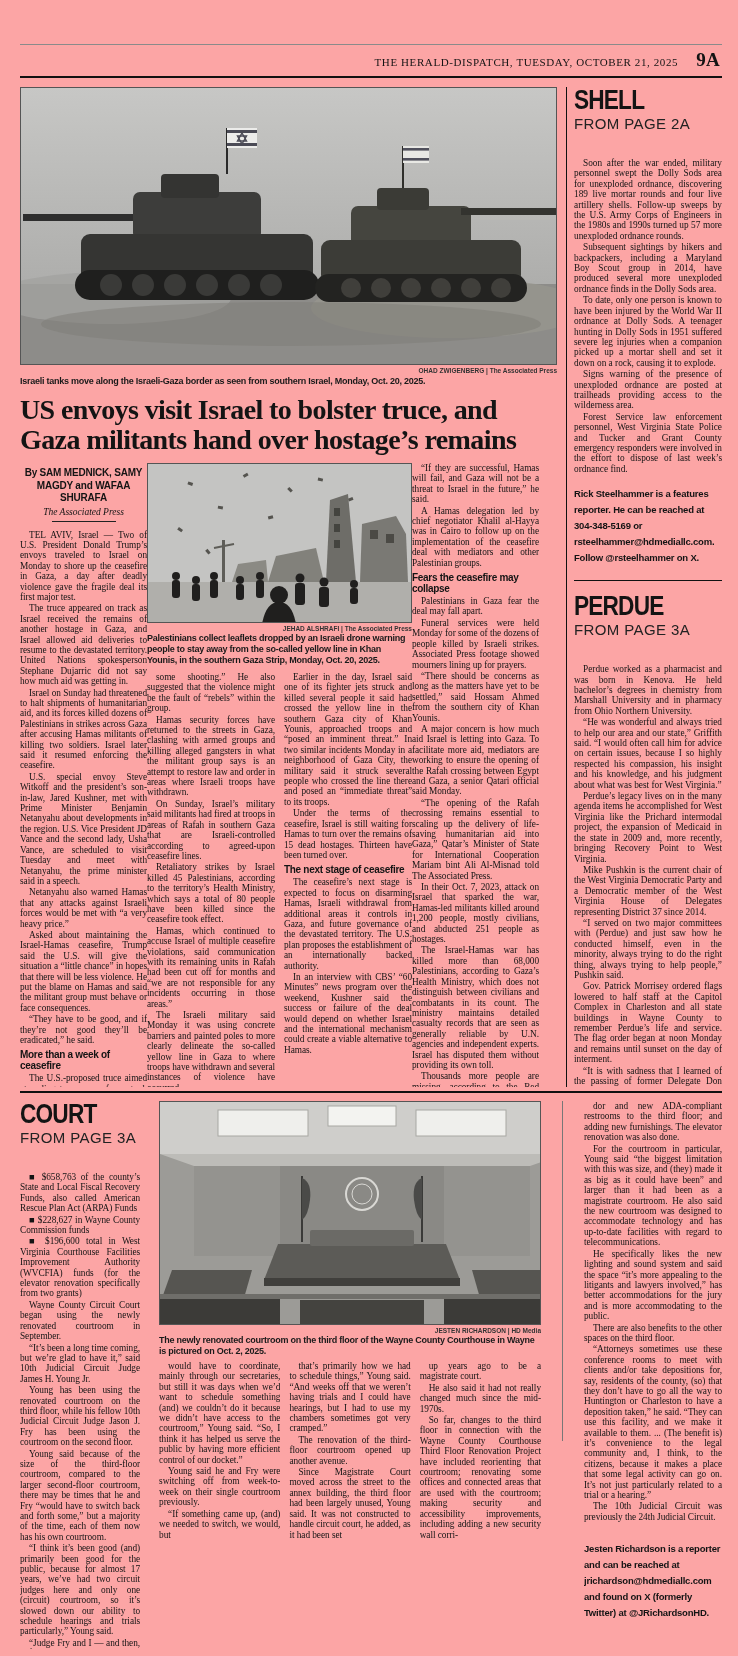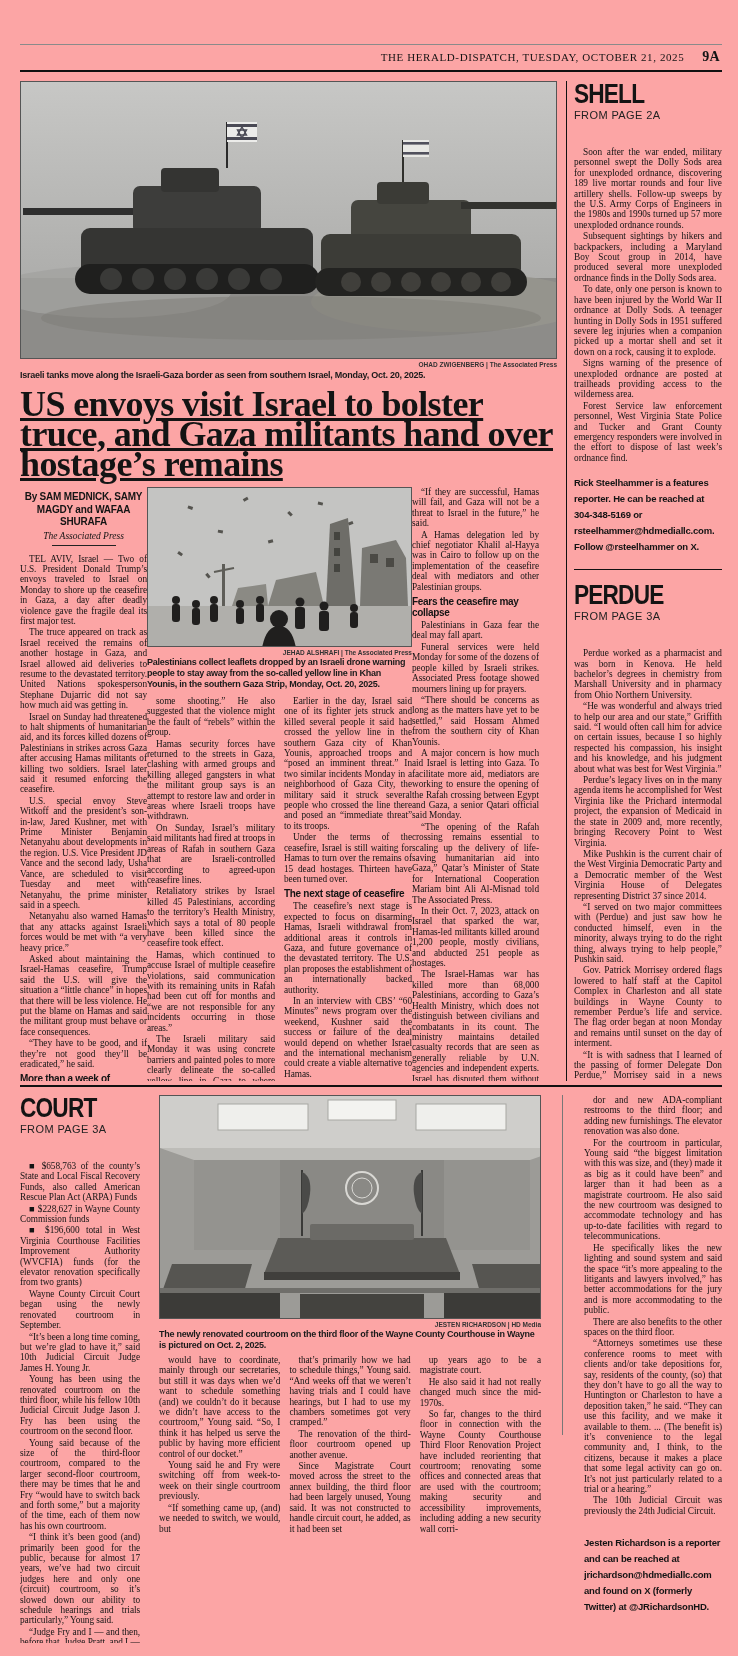--- a/index.html
+++ b/index.html
@@ -10,21 +10,21 @@
     padding:44px 16px 6px 20px;
     font-family:"Liberation Serif", serif;
   }
   
   .masthead {
     display:flex; justify-content:flex-end; align-items:baseline; gap:18px;
     border-top:1px solid #8a8a8a; border-bottom:2.5px solid #111;
     padding:4px 2px 5px 0; margin-bottom:9px;
   }
   .masthead-date { font-size:11px; letter-spacing:.6px; }
-  .masthead-page { font-size:14px; font-weight:bold; letter-spacing:.3px; }
+  .masthead-page { font-size:19px; font-weight:bold; letter-spacing:.3px; }
   
   .para {
     font-size:9.3px; line-height:10.4px; text-align:justify;
     text-indent:9px; letter-spacing:-0.05px; margin:0 0 1px 0;
   }
   .subhead {
     font-family:"Liberation Sans", sans-serif; font-weight:bold;
     font-size:10px; letter-spacing:-0.3px; margin:4px 0 2px 0;
   }
   .caption {
@@ -34,39 +34,38 @@
   .photo-credit {
     font-family:"Liberation Sans", sans-serif; font-weight:bold;
     font-size:6.5px; letter-spacing:0; color:#333; text-align:right; margin:2px 0 1px 0;
   }
   .section-title {
     font-family:"Liberation Sans", sans-serif; font-weight:bold;
     font-size:27px; letter-spacing:-1px; line-height:26px;
     transform:scaleX(.84); transform-origin:left bottom;
   }
   .from-page {
-    font-family:"Liberation Sans", sans-serif; font-size:11px;
+    font-family:"Liberation Sans", sans-serif; font-size:15px;
     letter-spacing:.4px; color:#222; margin:2px 0 26px 0;
   }
   .reporter-note {
     font-family:"Liberation Sans", sans-serif; font-weight:bold;
     font-size:9.5px; line-height:16px; letter-spacing:-0.2px; margin-top:12px;
   }
   
   .top-section { display:flex; height:1000px; overflow:hidden; }
   .main-col { width:537px; display:flex; flex-direction:column; }
   .v-rule { width:1px; background:#111; margin:0 7px 0 9px; }
   .sidebar { width:148px; display:flex; flex-direction:column; overflow:hidden; }
   .photo-frame { border:1px solid #555; background:#b9b9b9; overflow:hidden; }
   .lead-photo { height:278px; }
   .lead-caption { margin:1px 0 4px 0; }
   .headline {
-    font-weight:bold; font-size:36px; line-height:30px; letter-spacing:-0.6px;
+    font-weight:bold; font-size:28px; line-height:30px; letter-spacing:-0.6px;
     margin:4px 0 8px 0;
-    text-decoration:underline;
   }
   .article-cols { display:flex; gap:0; flex:1; overflow:hidden; }
   .acol { width:127px; overflow:hidden; }
   .amid { width:265px; overflow:hidden; }
   .amid-cols { display:flex; gap:9px; overflow:hidden; }
   .amid-cols .acol { width:128px; }
   .byline-block { text-align:center; margin:4px 0 8px 0; }
   .byline {
     font-family:"Liberation Sans", sans-serif; font-weight:bold;
     font-size:10px; line-height:12.5px; letter-spacing:-0.2px;

